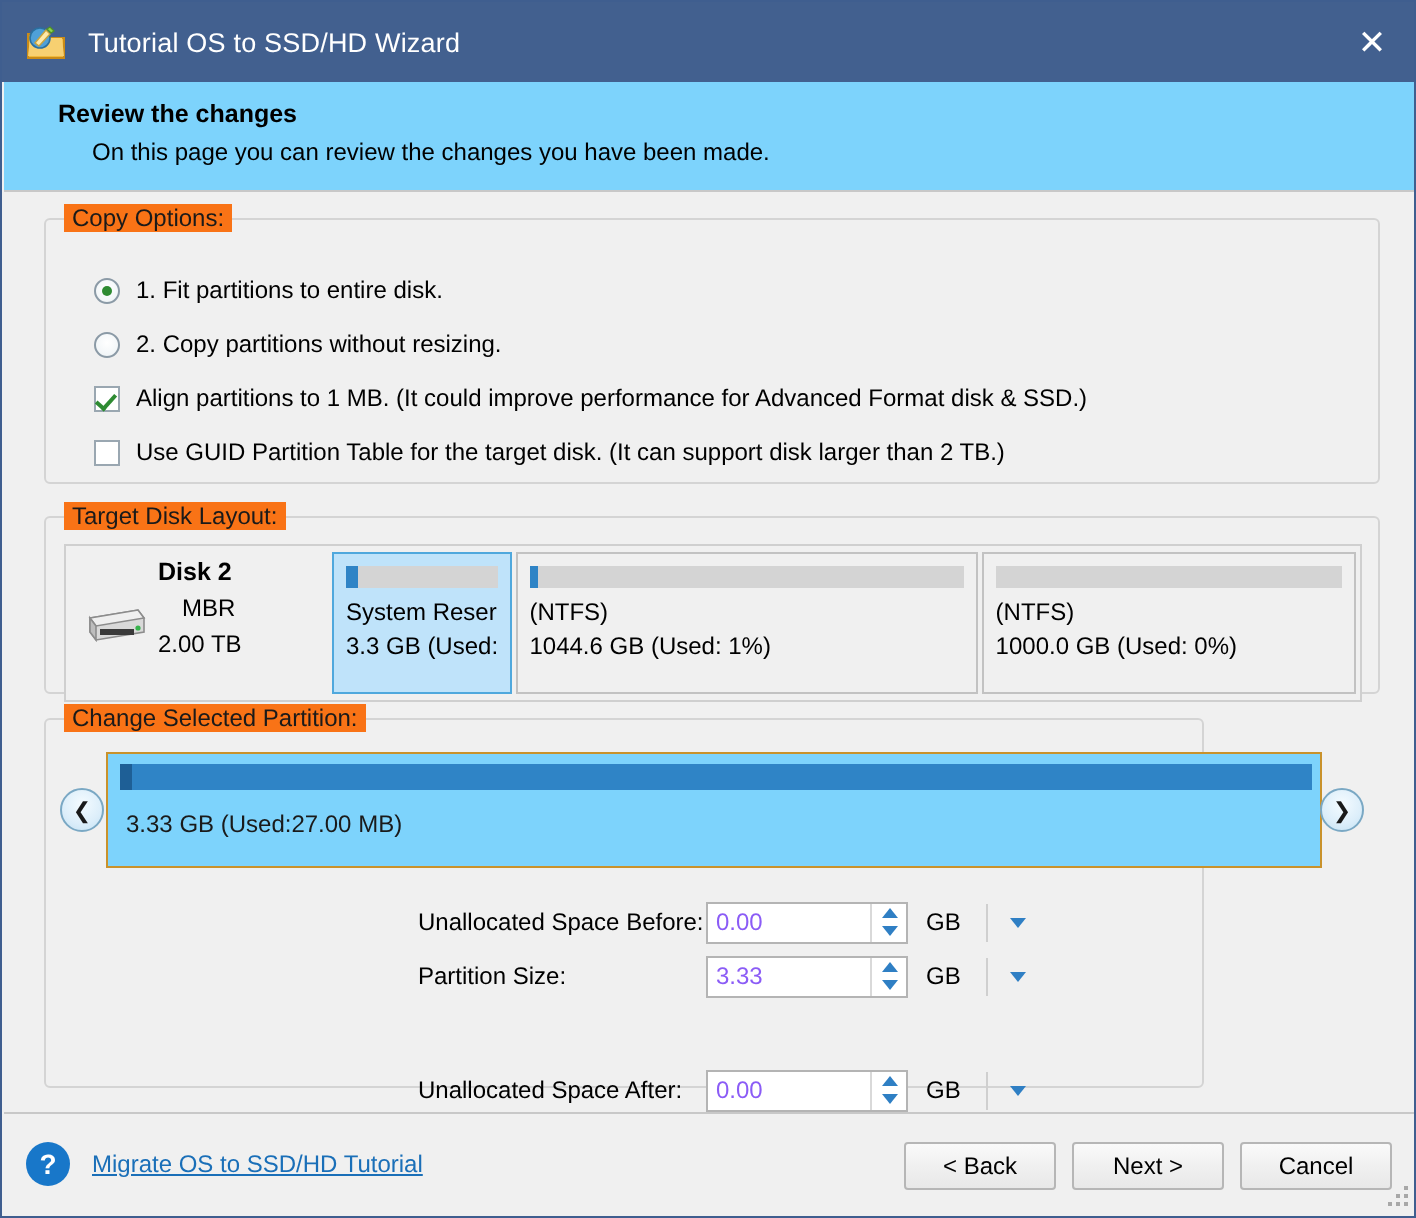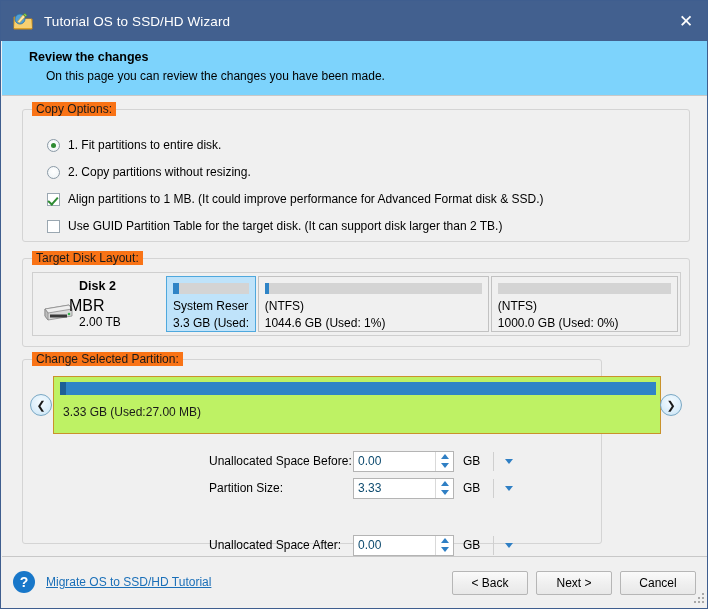--- a/index.html
+++ b/index.html
@@ -170,21 +170,21 @@
     border-width: 0 2px 2px 0;
     transform: rotate(42deg);
   }
   .option-label { font-size: 12px; color: #000; }
 
   
   #disk-panel {
     position: absolute;
     left: 9px; top: 13px;
     width: 649px;
-    height: 64px;
+    height: 79px;
     background: #f0f0f0;
     border: 1px solid #cfcfcf;
     box-sizing: border-box;
     display: flex;
     align-items: stretch;
   }
   #disk-info {
     width: 122px;
     flex: 0 0 auto;
     position: relative;
@@ -194,22 +194,22 @@
     left: 8px; top: 30px;
   }
   #disk-name {
     position: absolute;
     left: 46px; top: 6px;
     font-weight: bold;
     font-size: 12.5px;
   }
   #disk-scheme {
     position: absolute;
-    left: 36px; top: 24px;
-    font-size: 16px;
+    left: 58px; top: 24px;
+    font-size: 12px;
   }
   #disk-size {
     position: absolute;
     left: 46px; top: 42px;
     font-size: 12px;
   }
 
   .partition-box {
     position: relative;
     box-sizing: border-box;
@@ -254,21 +254,21 @@
     position: absolute;
     left: 30px; top: 16px;
     width: 608px;
     height: 58px;
   }
   #sel-strip {
     position: absolute;
     left: 0; top: 0;
     width: 608px;
     height: 58px;
-    background: #bef264;
+    background: #7dd3fc;
     border: 1px solid #c9922b;
     box-sizing: border-box;
   }
   #sel-strip-bar {
     position: absolute;
     left: 6px; top: 5px;
     width: 596px;
     height: 13px;
     background: #2f84c6;
   }
@@ -325,21 +325,21 @@
     height: 21px;
     border: 1px solid #b4b4b4;
     background: #ffffff;
     box-sizing: border-box;
     flex: 0 0 auto;
   }
   .spin-value {
     position: absolute;
     left: 4px; top: 2px;
     font-size: 12px;
-    color: #0c4a6e;
+    color: #8b5cf6;
   }
   .spin-buttons {
     position: absolute;
     right: 0; top: 0;
     width: 17px; height: 19px;
     display: flex;
     flex-direction: column;
     border-left: 1px solid #d9d9d9;
     background: #ffffff;
   }

